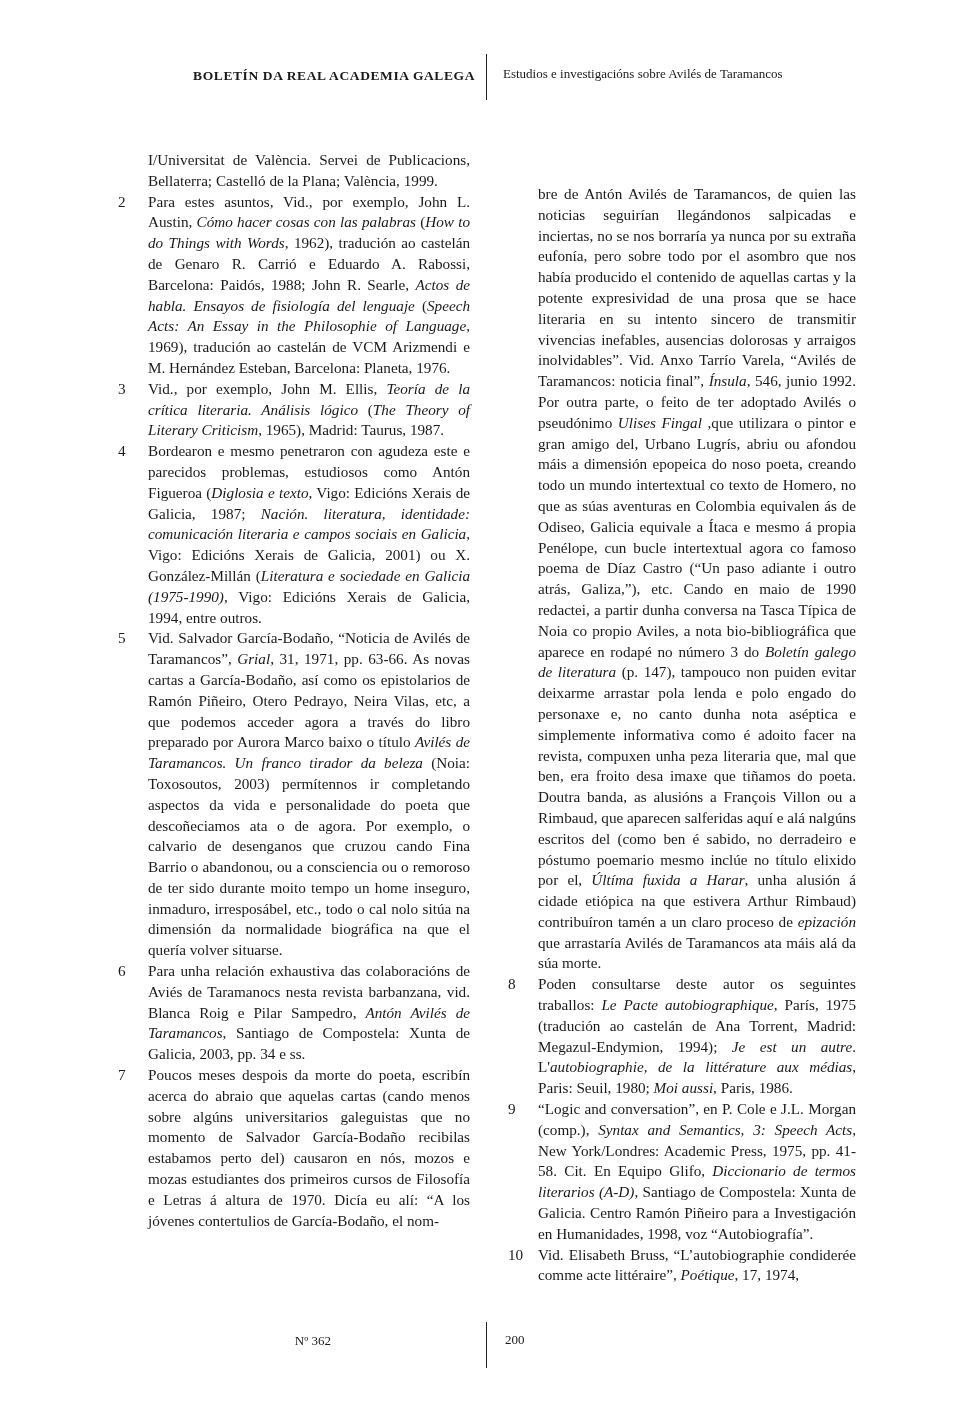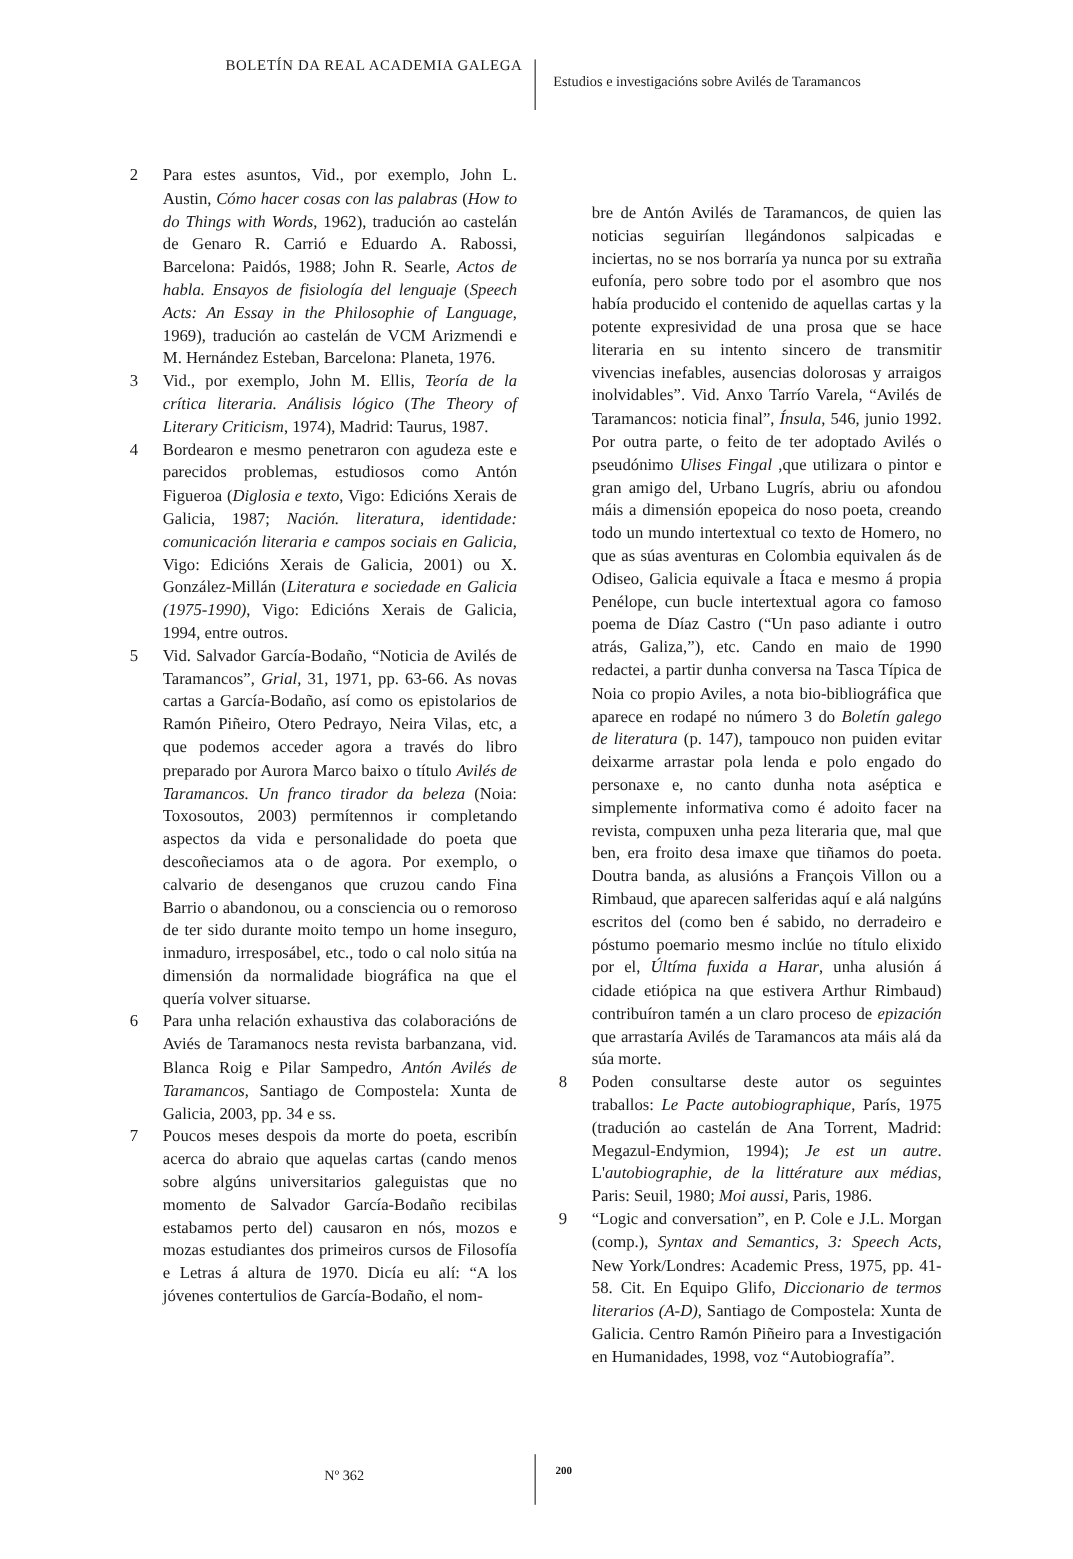--- a/index.html
+++ b/index.html
@@ -1,52 +1,53 @@
 <!DOCTYPE html>
 <html><head>
 <meta charset="utf-8">
 <style>
   html, body { margin: 0; padding: 0; background: #ffffff; }
   body { width: 975px; height: 1417px; position: relative; overflow: hidden;
          font-family: "Liberation Serif", "DejaVu Serif", serif; color: #1a1a1a; }
   .header { position: absolute; top: 0; left: 0; width: 975px; height: 110px; }
-  .header-left { position: absolute; right: 500px; top: 52px; font-size: 13.5px; letter-spacing: 0.6px; white-space: nowrap; }
+  .header-left { position: absolute; right: 500px; top: 68px; font-size: 13.5px; letter-spacing: 0.6px; white-space: nowrap; font-weight: bold; }
   .header-rule { position: absolute; left: 486px; top: 54px; width: 1.4px; height: 46px; background: #222; }
   .header-right { position: absolute; left: 503px; top: 66px; font-size: 13px; white-space: nowrap; }
   .col { position: absolute; top: 150px; font-size: 15.2px; line-height: 20.8px; text-align: justify; hyphens: manual; }
   .col-left { left: 118px; width: 352px; }
   .col-right { left: 508px; width: 348px; margin-top: 34px; }
   .note { position: relative; padding-left: 30px; margin: 0; }
   .note .num { position: absolute; left: 0; top: 0; width: 24px; }
   .note .body { display: block; }
   .cont { padding-left: 30px; margin: 0; }
   i { font-style: italic; }
   .footer { position: absolute; left: 0; top: 1310px; width: 831px; height: 60px; }
   .footer-left { position: absolute; right: 500px; top: 23px; font-size: 13px; }
   .footer-rule { position: absolute; left: 486px; top: 12px; width: 1.4px; height: 46px; background: #222; }
-  .footer-right { position: absolute; left: 505px; top: 22px; font-size: 10px; font-weight: bold; }
+  .footer-right { position: absolute; left: 505px; top: 22px; font-size: 13px; font-weight: normal; }
 </style>
 </head>
 <body>
 
 <div class="header">
   <div class="header-left">BOLETÍN DA REAL ACADEMIA GALEGA</div>
   <div class="header-rule"></div>
   <div class="header-right">Estudios e investigacións sobre Avilés de Taramancos</div>
 </div>
 
 <div class="col col-left">
+  <p class="cont">I/Universitat de València. Servei de Publicacions, Bellaterra; Castelló de la Plana; València, 1999.</p>
   <div id="left-notes">
       <p class="note">
         <span class="num">2</span>
         <span class="body"><span>Para estes asuntos, Vid., por exemplo, John L. Austin, </span><i>Cómo hacer cosas con las palabras</i><span> (</span><i>How to do Things with Words</i><span>, 1962), tradución ao castelán de Genaro R. Carrió e Eduardo A. Rabossi, Barcelona: Paidós, 1988; John R. Searle, </span><i>Actos de habla. Ensayos de fisiología del lenguaje</i><span> (</span><i>Speech Acts: An Essay in the Philosophie of Language</i><span>, 1969), tradución ao castelán de VCM Arizmendi e M. Hernández Esteban, Barcelona: Planeta, 1976.</span></span>
       </p>
       <p class="note">
         <span class="num">3</span>
-        <span class="body"><span>Vid., por exemplo, John M. Ellis, </span><i>Teoría de la crítica literaria. Análisis lógico</i><span> (</span><i>The Theory of Literary Criticism</i><span>, 1974), Madrid: Taurus, 1987.</span></span>
+        <span class="body"><span>Vid., por exemplo, John M. Ellis, </span><i>Teoría de la crítica literaria. Análisis lógico</i><span> (</span><i>The Theory of Literary Criticism</i><span>, 1965), Madrid: Taurus, 1987.</span></span>
       </p>
       <p class="note">
         <span class="num">4</span>
         <span class="body"><span>Bordearon e mesmo penetraron con agudeza este e parecidos problemas, estudiosos como Antón Figueroa (</span><i>Diglosia e texto</i><span>, Vigo: Edicións Xerais de Galicia, 1987; </span><i>Nación. literatura, identidade: comunicación literaria e campos sociais en Galicia</i><span>, Vigo: Edicións Xerais de Galicia, 2001) ou X. González-Millán (</span><i>Literatura e sociedade en Galicia (1975-1990)</i><span>, Vigo: Edicións Xerais de Galicia, 1994, entre outros.</span></span>
       </p>
       <p class="note">
         <span class="num">5</span>
         <span class="body"><span>Vid. Salvador García-Bodaño, “Noticia de Avilés de Taramancos”, </span><i>Grial</i><span>, 31, 1971, pp. 63-66. As novas cartas a García-Bodaño, así como os epistolarios de Ramón Piñeiro, Otero Pedrayo, Neira Vilas, etc, a que podemos acceder agora a través do libro preparado por Aurora Marco baixo o título </span><i>Avilés de Taramancos. Un franco tirador da beleza</i><span> (Noia: Toxosoutos, 2003) permítennos ir completando aspectos da vida e personalidade do poeta que descoñeciamos ata o de agora. Por exemplo, o calvario de desenganos que cruzou cando Fina Barrio o abandonou, ou a consciencia ou o remoroso de ter sido durante moito tempo un home inseguro, inmaduro, irresposábel, etc., todo o cal nolo sitúa na dimensión da normalidade biográfica na que el quería volver situarse.</span></span>
       </p>
       <p class="note">
@@ -64,20 +65,24 @@
   <p class="cont" id="right-cont"><span>bre de Antón Avilés de Taramancos, de quien las noticias seguirían llegándonos salpicadas e inciertas, no se nos borraría ya nunca por su extraña eufonía, pero sobre todo por el asombro que nos había producido el contenido de aquellas cartas y la potente expresividad de una prosa que se hace literaria en su intento sincero de transmitir vivencias inefables, ausencias dolorosas y arraigos inolvidables”. Vid. Anxo Tarrío Varela, “Avilés de Taramancos: noticia final”, </span><i>Ínsula</i><span>, 546, junio 1992. Por outra parte, o feito de ter adoptado Avilés o pseudónimo </span><i>Ulises Fingal</i><span> ,que utilizara o pintor e gran amigo del, Urbano Lugrís, abriu ou afondou máis a dimensión epopeica do noso poeta, creando todo un mundo intertextual co texto de Homero, no que as súas aventuras en Colombia equivalen ás de Odiseo, Galicia equivale a Ítaca e mesmo á propia Penélope, cun bucle intertextual agora co famoso poema de Díaz Castro (“Un paso adiante i outro atrás, Galiza,”), etc. Cando en maio de 1990 redactei, a partir dunha conversa na Tasca Típica de Noia co propio Aviles, a nota bio-bibliográfica que aparece en rodapé no número 3 do </span><i>Boletín galego de literatura</i><span> (p. 147), tampouco non puiden evitar deixarme arrastar pola lenda e polo engado do personaxe e, no canto dunha nota aséptica e simplemente informativa como é adoito facer na revista, compuxen unha peza literaria que, mal que ben, era froito desa imaxe que tiñamos do poeta. Doutra banda, as alusións a François Villon ou a Rimbaud, que aparecen salferidas aquí e alá nalgúns escritos del (como ben é sabido, no derradeiro e póstumo poemario mesmo inclúe no título elixido por el, </span><i>Últíma fuxida a Harar</i><span>, unha alusión á cidade etiópica na que estivera Arthur Rimbaud) contribuíron tamén a un claro proceso de </span><i>epización</i><span> que arrastaría Avilés de Taramancos ata máis alá da súa morte.</span></p>
   <div id="right-notes">
       <p class="note">
         <span class="num">8</span>
         <span class="body"><span>Poden consultarse deste autor os seguintes traballos: </span><i>Le Pacte autobiographique</i><span>, París, 1975 (tradución ao castelán de Ana Torrent, Madrid: Megazul-Endymion, 1994); </span><i>Je est un autre</i><span>. L'</span><i>autobiographie, de la littérature aux médias</i><span>, Paris: Seuil, 1980; </span><i>Moi aussi</i><span>, Paris, 1986.</span></span>
       </p>
       <p class="note">
         <span class="num">9</span>
         <span class="body"><span>“Logic and conversation”, en P. Cole e J.L. Morgan (comp.), </span><i>Syntax and Semantics, 3: Speech Acts</i><span>, New York/Londres: Academic Press, 1975, pp. 41-58. Cit. En Equipo Glifo, </span><i>Diccionario de termos literarios (A-D)</i><span>, Santiago de Compostela: Xunta de Galicia. Centro Ramón Piñeiro para a Investigación en Humanidades, 1998, voz “Autobiografía”.</span></span>
       </p>
+      <p class="note">
+        <span class="num">10</span>
+        <span class="body"><span>Vid. Elisabeth Bruss, “L’autobiographie condiderée comme acte littéraire”, </span><i>Poétique</i><span>, 17, 1974,</span></span>
+      </p>
     </div>
 </div>
 
 <div class="footer">
   <div class="footer-left">Nº 362</div>
   <div class="footer-rule"></div>
   <div class="footer-right">200</div>
 </div>
 
 </body></html>

